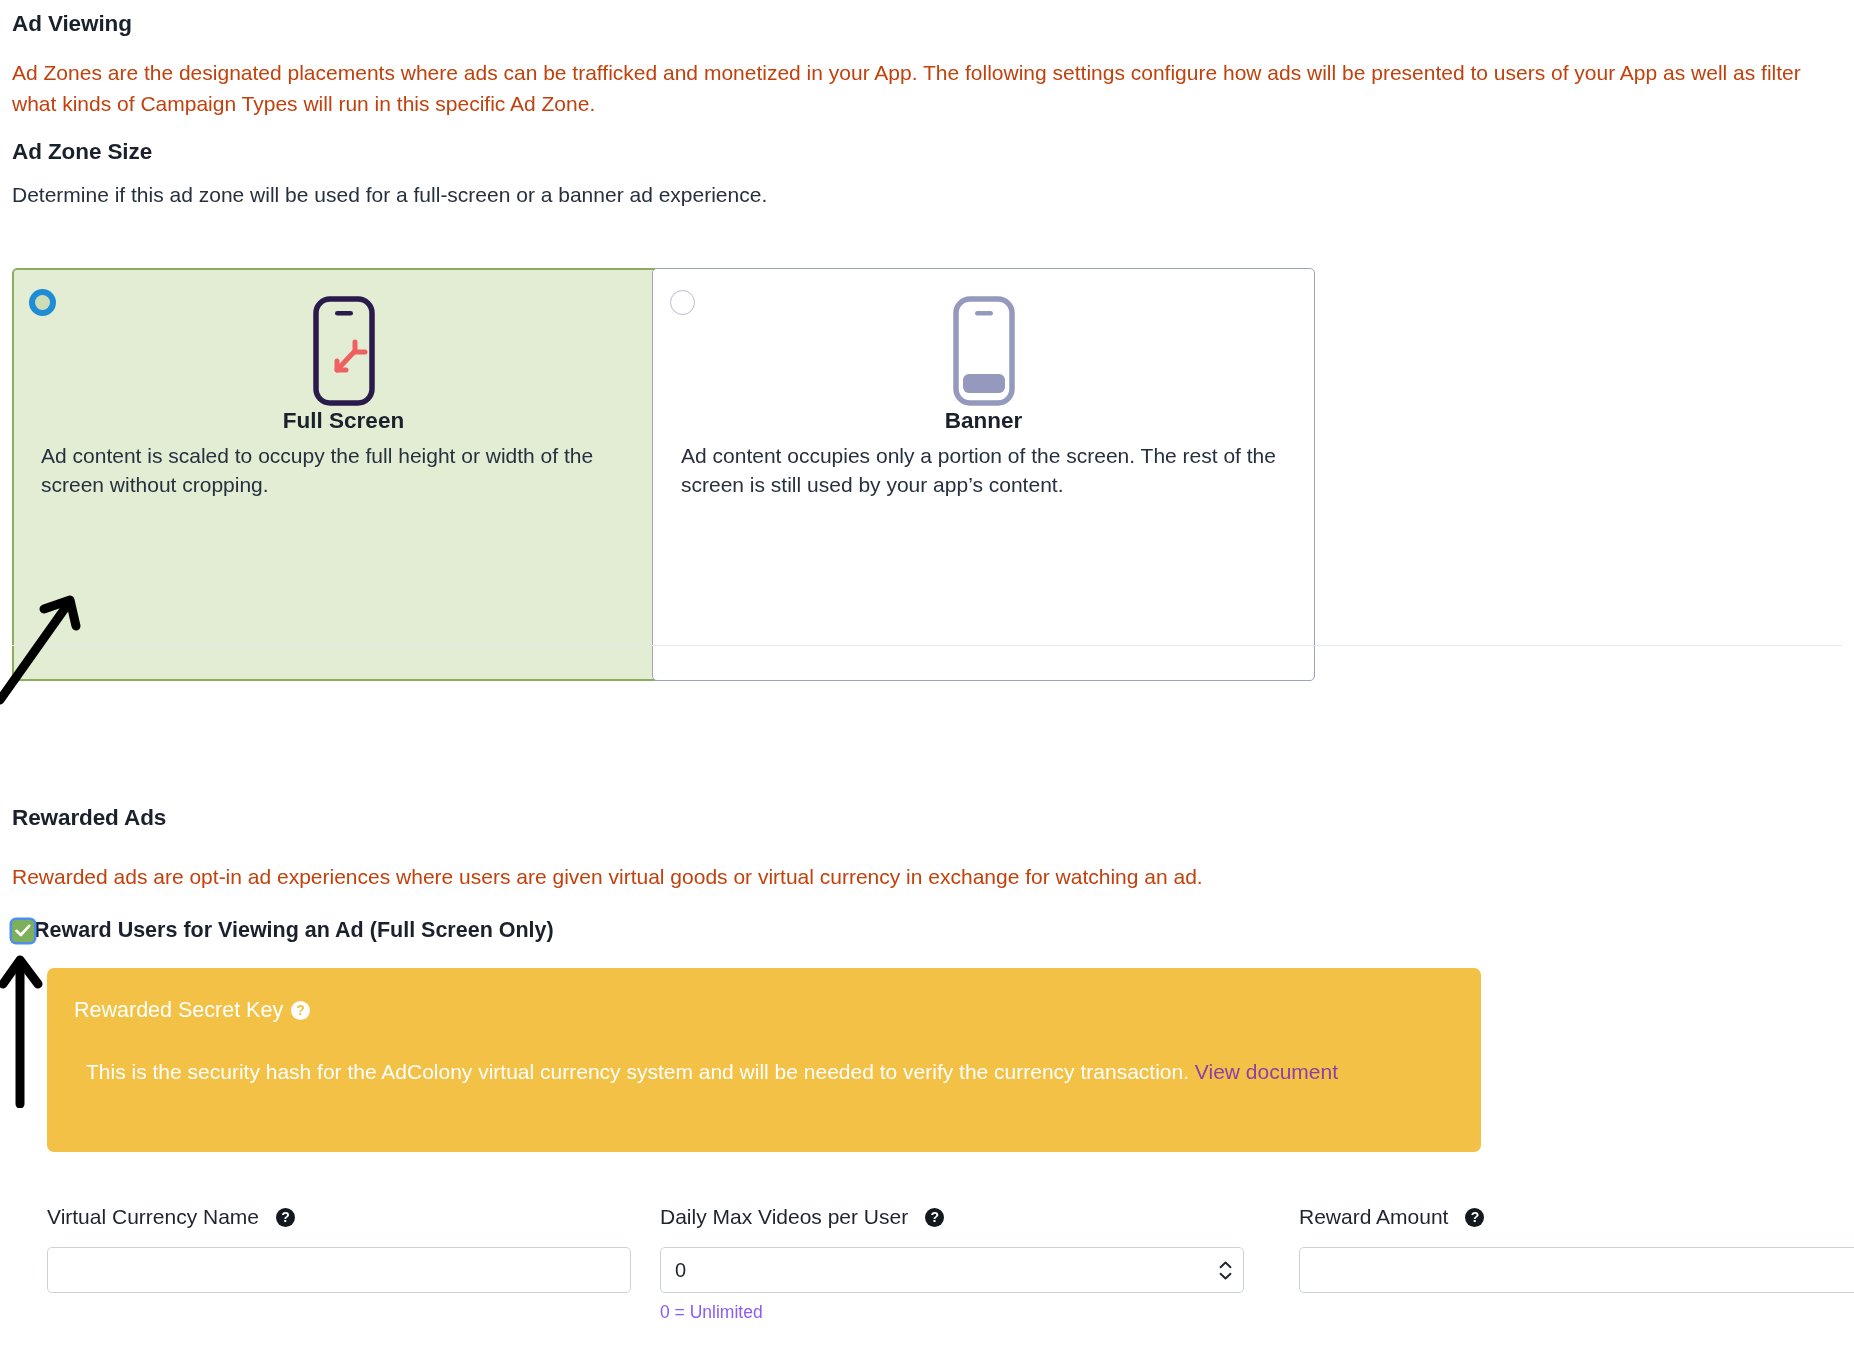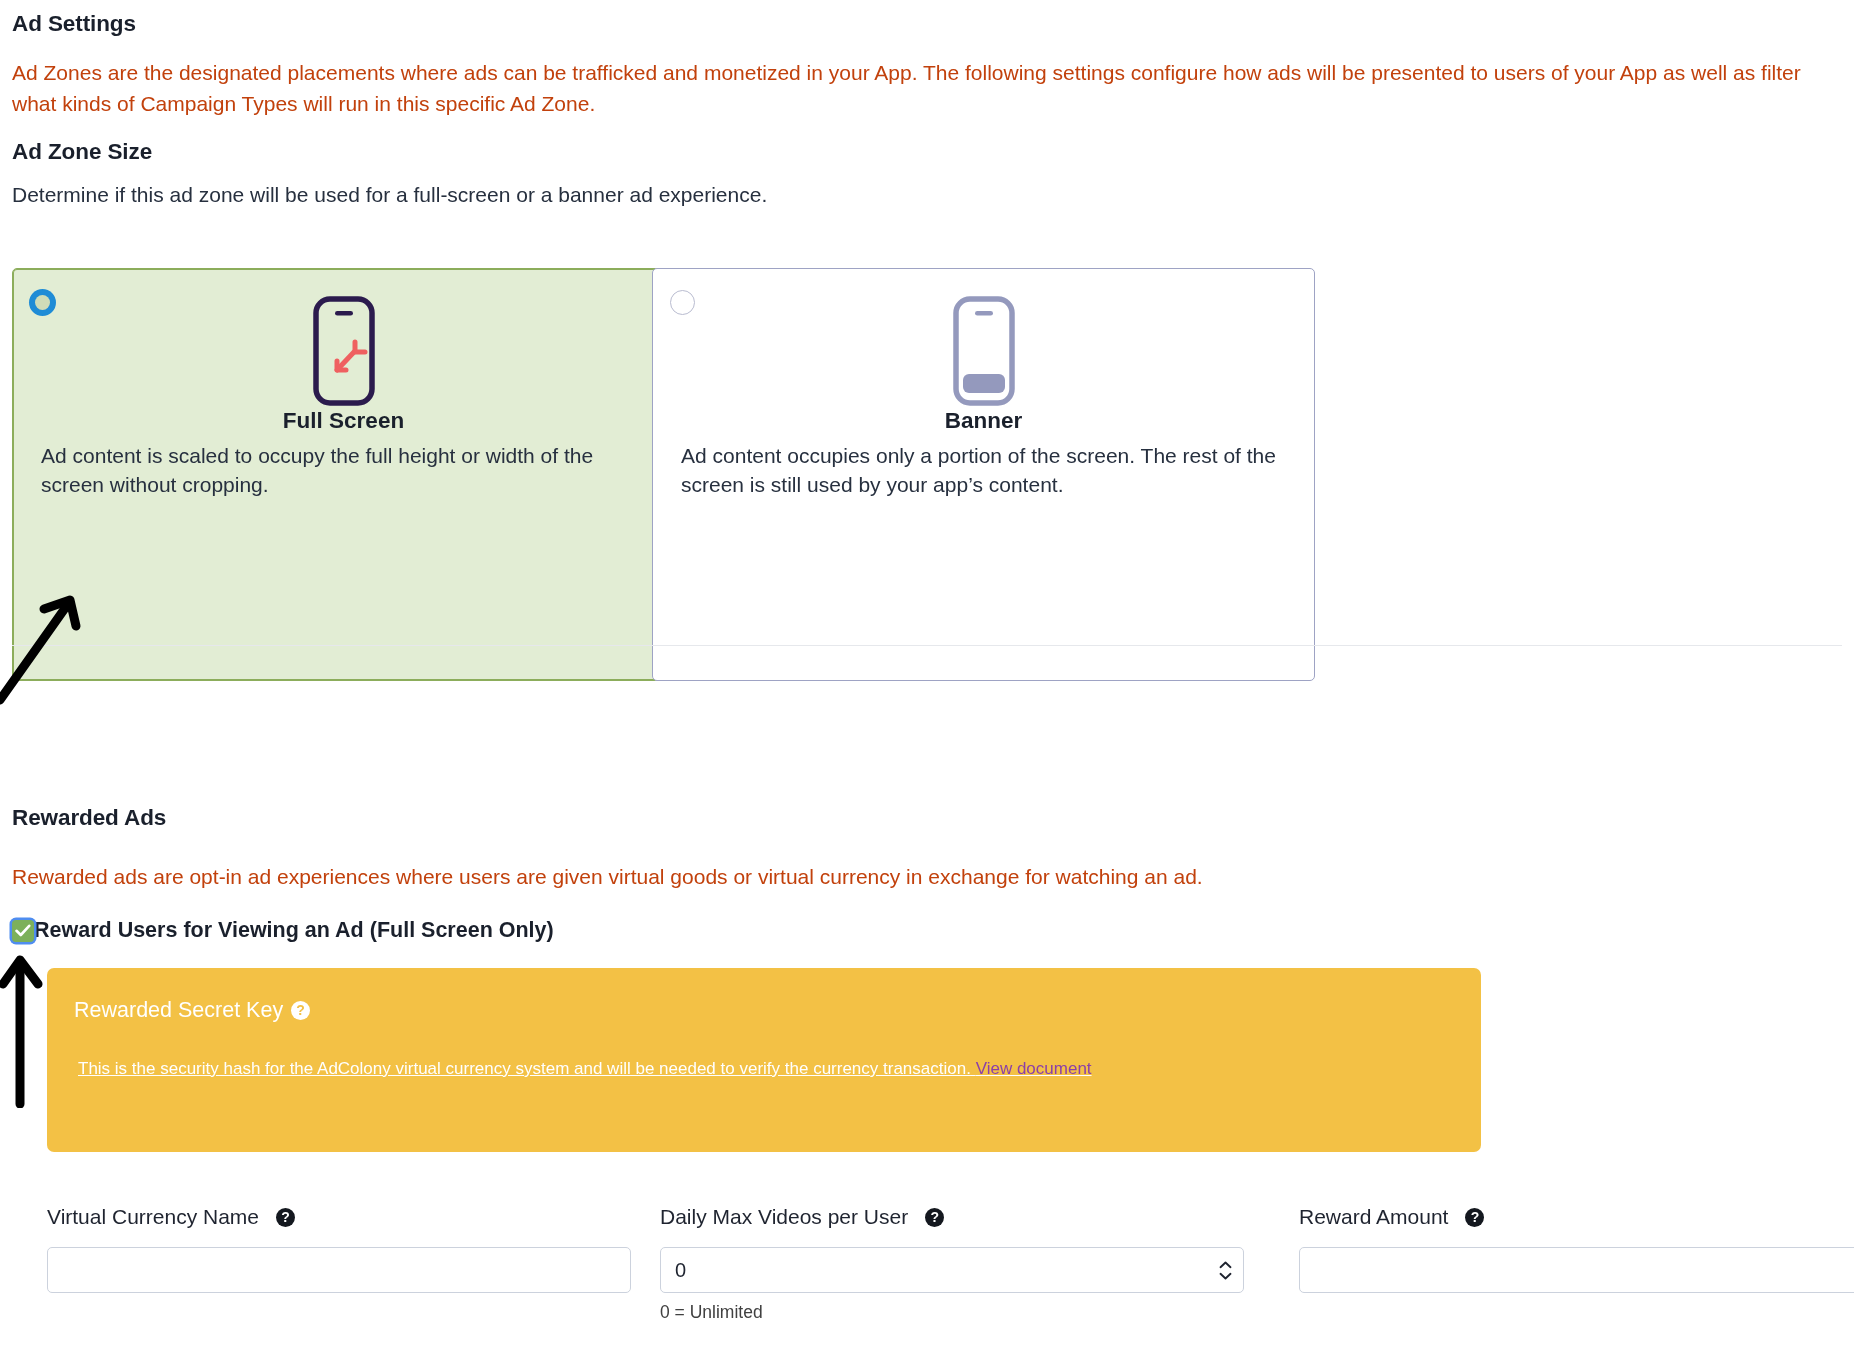--- a/index.html
+++ b/index.html
@@ -176,26 +176,25 @@
   #secret-key-title {
     font-size: 21.5px;
     color: #ffffff;
     display: flex;
     align-items: center;
     gap: 8px;
     margin: 8px 0 34px 0;
     font-weight: normal;
   }
   #secret-key-body {
-    font-size: 17px;
+    font-size: 21px;
     line-height: 1.42;
     color: #ffffff;
-    margin: 4px;
+    margin: 12px;
     max-width: 1340px;
-    text-decoration: underline;
   }
   #secret-key-link {
     color: #8b3fa8;
     text-decoration: none;
   }
 
   .help-icon {
     display: inline-block;
     width: 19px;
     height: 19px;
@@ -262,38 +261,38 @@
     display: flex;
     flex-direction: column;
     justify-content: center;
     align-items: center;
     gap: 3px;
     cursor: pointer;
   }
   .field-hint {
     margin-top: 9px;
     font-size: 17.5px;
-    color: #404040;
+    color: #8b5cf6;
   }
 
   
   #annotation-arrow-fullscreen,
   #annotation-arrow-checkbox {
     position: absolute;
     pointer-events: none;
   }
   #annotation-arrow-fullscreen { left: -6px; top: 578px; }
   #annotation-arrow-checkbox   { left: -2px; top: 948px; }
 </style>
 </head>
 <body>
 
 <div class="page">
 
-  <h2 class="h-section" id="ad-settings-title">Ad Settings</h2>
+  <h2 class="h-section" id="ad-settings-title">Ad Viewing</h2>
 
   <p class="p-muted" id="ad-settings-desc">Ad Zones are the designated placements where ads can be trafficked and monetized in your App. The following settings configure how ads will be presented to users of your App as well as filter what kinds of Campaign Types will run in this specific Ad Zone.</p>
 
   <h3 class="h-section" id="ad-zone-size-title">Ad Zone Size</h3>
 
   <p class="p-plain" id="ad-zone-size-desc">Determine if this ad zone will be used for a full-screen or a banner ad experience.</p>
 
   <div class="cards-row">
 
     <div class="size-card selected" id="card-full-screen">

